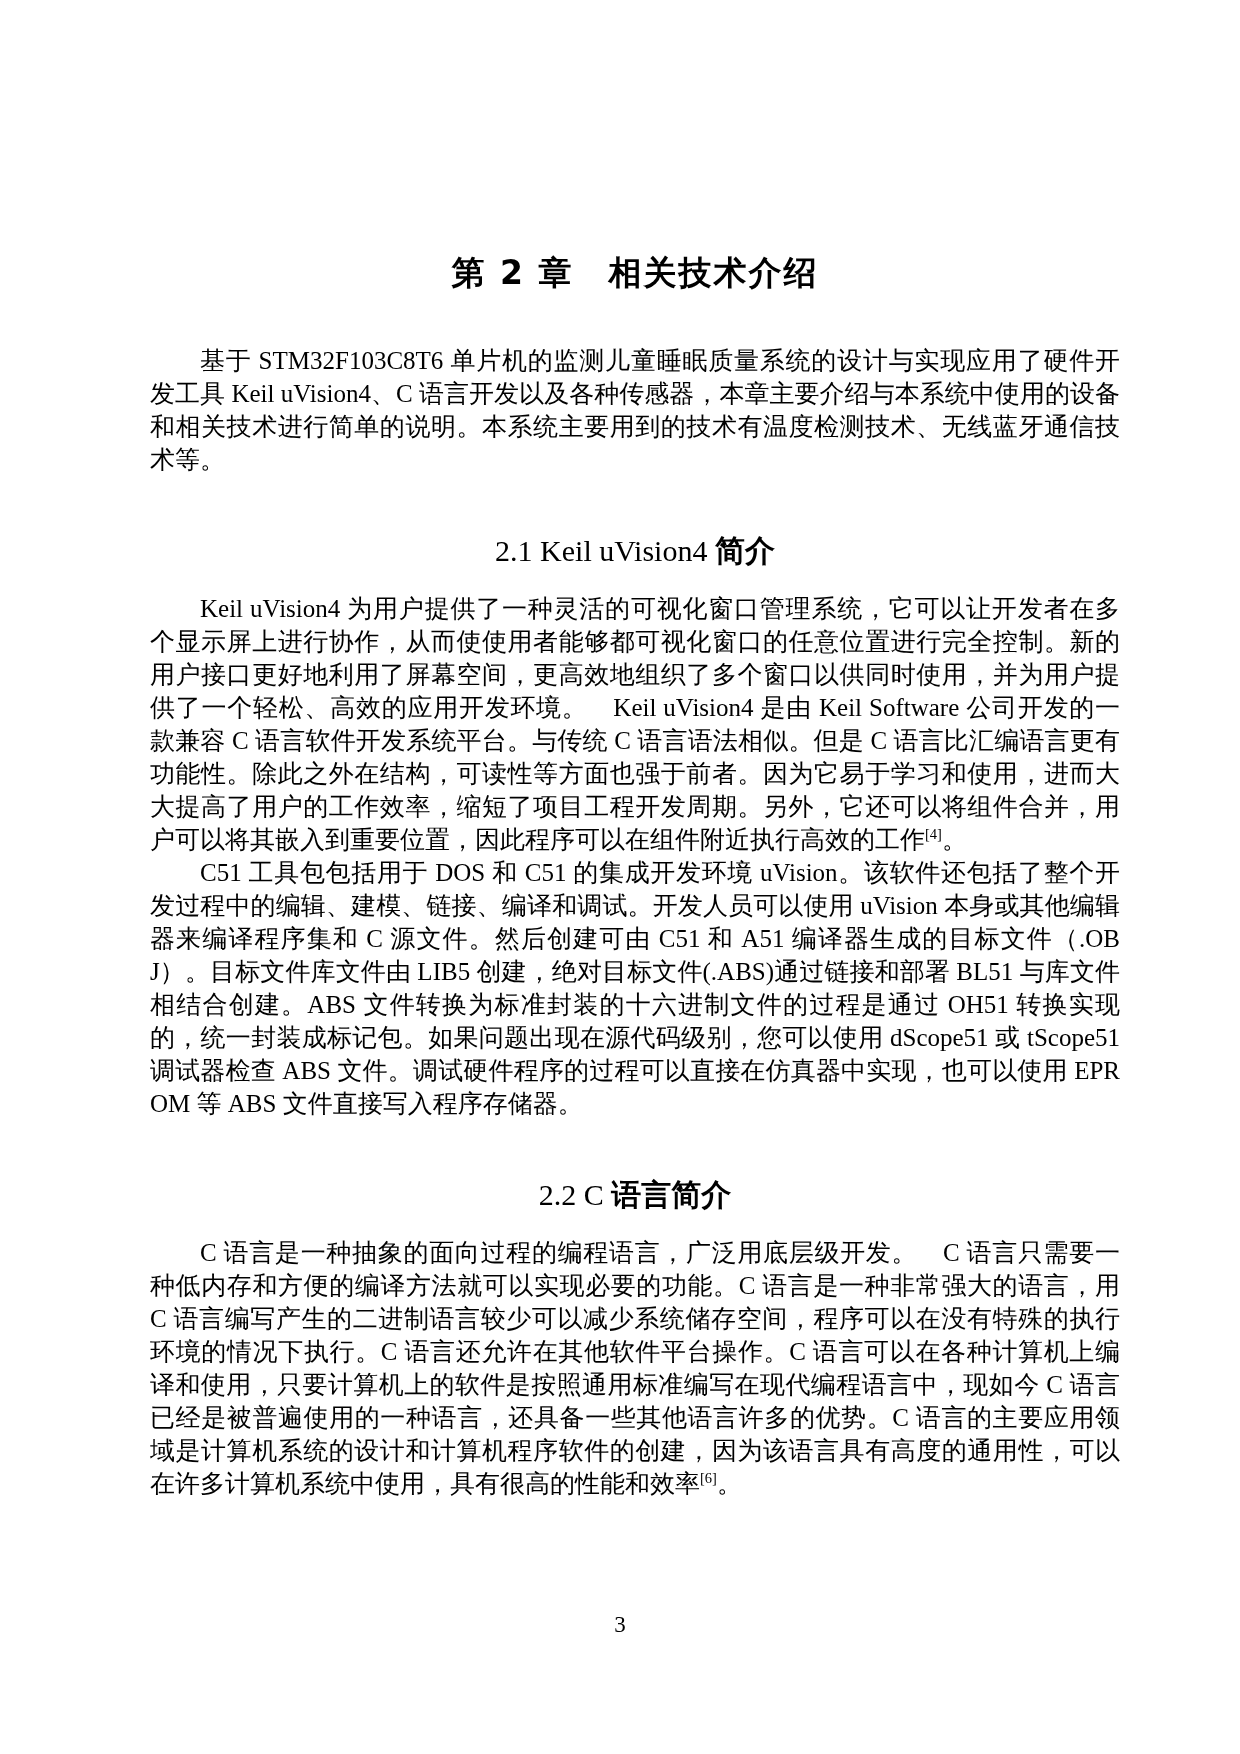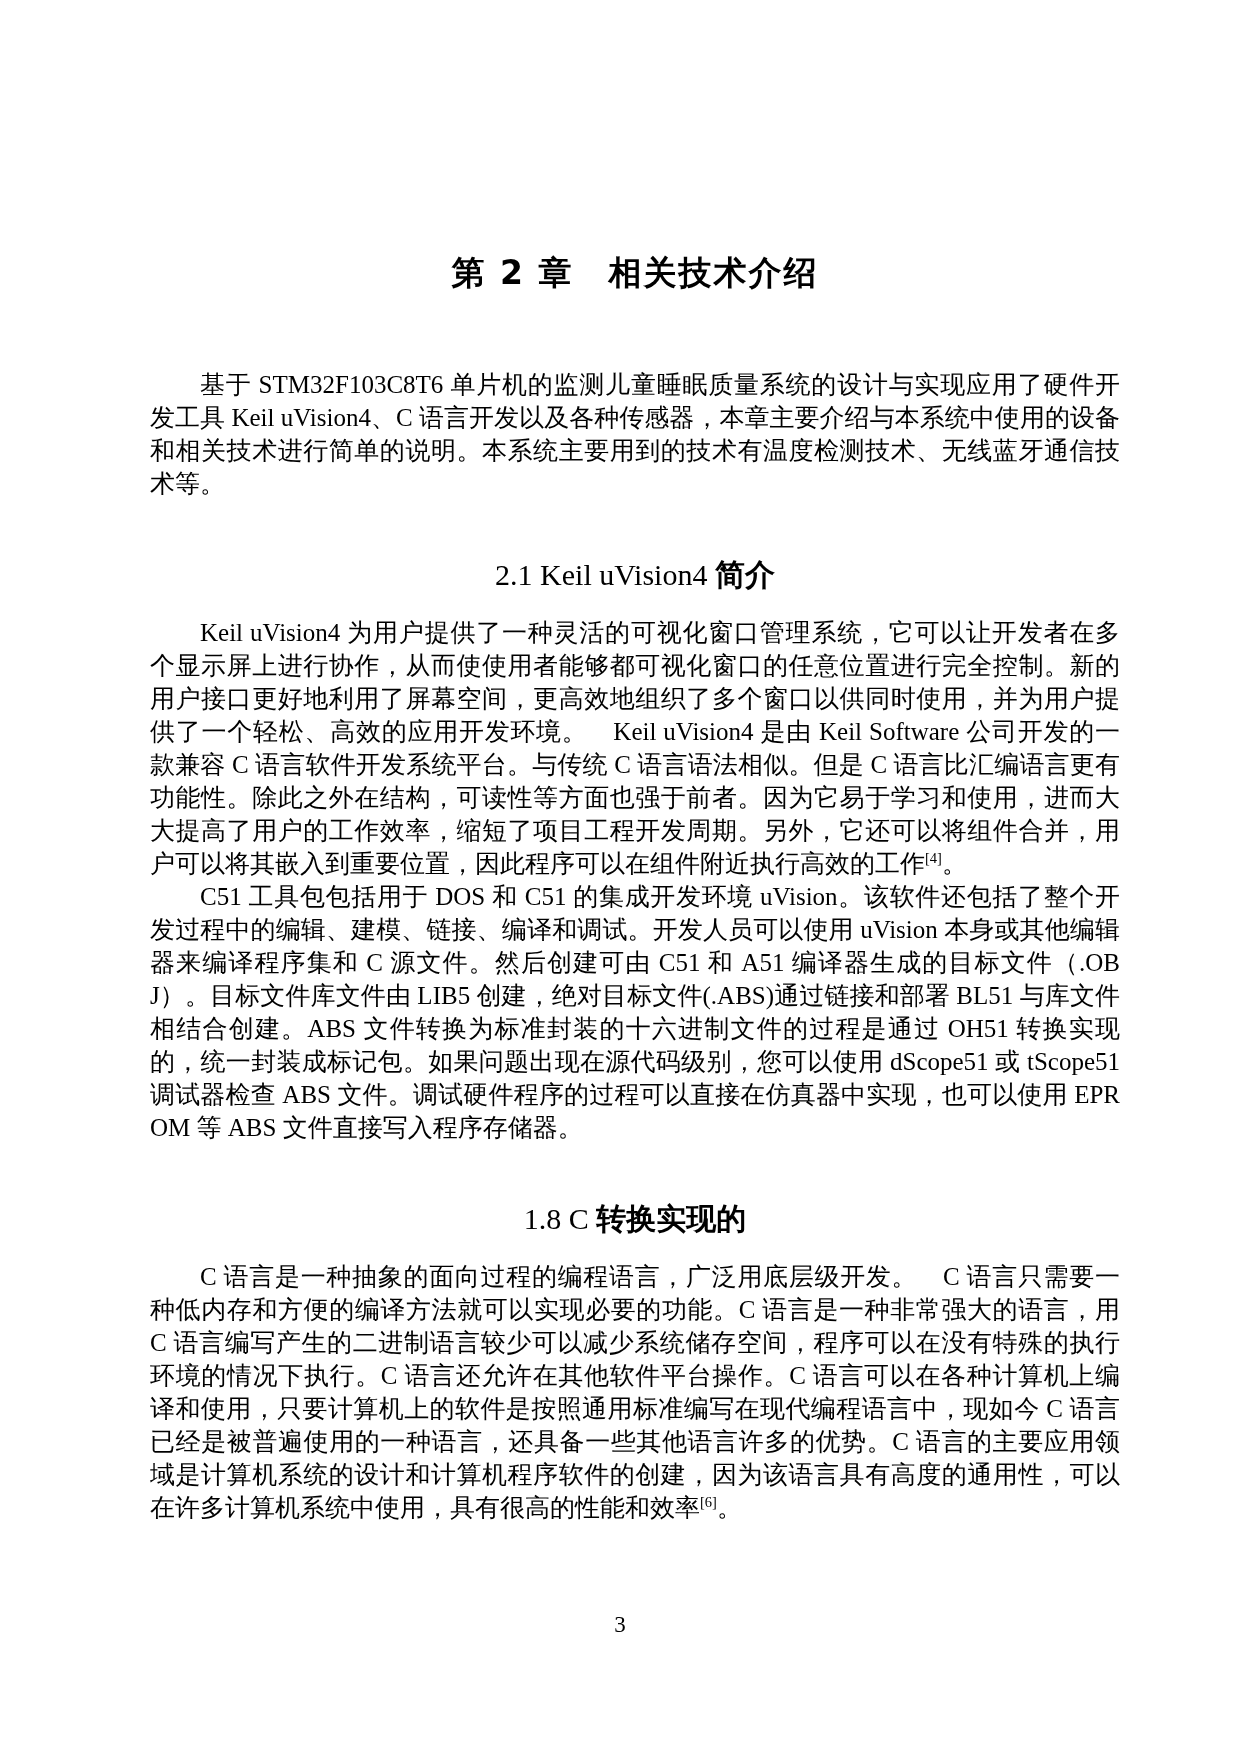--- a/index.html
+++ b/index.html
@@ -16,21 +16,21 @@
   }
   .page {
     position: absolute;
     inset: 0;
     box-sizing: border-box;
     padding: 252px 120px 0 150px;
     overflow: hidden;
     background: #ffffff;
   }
   .chapter-title {
-    margin: 0 0 74px 0;
+    margin: 0 0 50px 0;
     font-family: "DejaVu Sans", "Liberation Sans", sans-serif;
     font-weight: bold;
     font-size: 33px;
     line-height: 42px;
     text-align: center;
     letter-spacing: 2px;
   }
   .body-para {
     margin: 0;
     font-size: 25px;
@@ -76,19 +76,19 @@
   <h1 class="chapter-title">第 2 章　相关技术介绍</h1>
 
   <p class="body-para">基于 STM32F103C8T6 单片机的监测儿童睡眠质量系统的设计与实现应用了硬件开发工具 Keil uVision4、C 语言开发以及各种传感器，本章主要介绍与本系统中使用的设备和相关技术进行简单的说明。本系统主要用到的技术有温度检测技术、无线蓝牙通信技术等。</p>
 
   <h2 class="section-heading"><span class="h-latin">2.1 Keil uVision4 </span><span class="h-cjk">简介</span></h2>
 
   <p class="body-para"><span>Keil uVision4 为用户提供了一种灵活的可视化窗口管理系统，它可以让开发者在多个显示屏上进行协作，从而使使用者能够都可视化窗口的任意位置进行完全控制。新的用户接口更好地利用了屏幕空间，更高效地组织了多个窗口以供同时使用，并为用户提供了一个轻松、高效的应用开发环境。　Keil uVision4 是由 Keil Software 公司开发的一款兼容 C 语言软件开发系统平台。与传统 C 语言语法相似。但是 C 语言比汇编语言更有功能性。除此之外在结构，可读性等方面也强于前者。因为它易于学习和使用，进而大大提高了用户的工作效率，缩短了项目工程开发周期。另外，它还可以将组件合并，用户可以将其嵌入到重要位置，因此程序可以在组件附近执行高效的工作</span><sup class="cite">[4]</sup><span>。</span></p>
 
   <p class="body-para">C51 工具包包括用于 DOS 和 C51 的集成开发环境 uVision。该软件还包括了整个开发过程中的编辑、建模、链接、编译和调试。开发人员可以使用 uVision 本身或其他编辑器来编译程序集和 C 源文件。然后创建可由 C51 和 A51 编译器生成的目标文件（.OBJ）。目标文件库文件由 LIB5 创建，绝对目标文件(.ABS)通过链接和部署 BL51 与库文件相结合创建。ABS 文件转换为标准封装的十六进制文件的过程是通过 OH51 转换实现的，统一封装成标记包。如果问题出现在源代码级别，您可以使用 dScope51 或 tScope51 调试器检查 ABS  文件。调试硬件程序的过程可以直接在仿真器中实现，也可以使用 EPROM 等 ABS 文件直接写入程序存储器。</p>
 
-  <h2 class="section-heading"><span class="h-latin">1.8 C </span><span class="h-cjk">转换实现的</span></h2>
+  <h2 class="section-heading"><span class="h-latin">2.2 C </span><span class="h-cjk">语言简介</span></h2>
 
   <p class="body-para"><span>C 语言是一种抽象的面向过程的编程语言，广泛用底层级开发。　C 语言只需要一种低内存和方便的编译方法就可以实现必要的功能。C 语言是一种非常强大的语言，用 C 语言编写产生的二进制语言较少可以减少系统储存空间，程序可以在没有特殊的执行环境的情况下执行。C 语言还允许在其他软件平台操作。C 语言可以在各种计算机上编译和使用，只要计算机上的软件是按照通用标准编写在现代编程语言中，现如今 C 语言已经是被普遍使用的一种语言，还具备一些其他语言许多的优势。C 语言的主要应用领域是计算机系统的设计和计算机程序软件的创建，因为该语言具有高度的通用性，可以在许多计算机系统中使用，具有很高的性能和效率</span><sup class="cite">[6]</sup><span>。</span></p>
 
   <div class="page-number">3</div>
 
 </div>
 
 </body></html>

